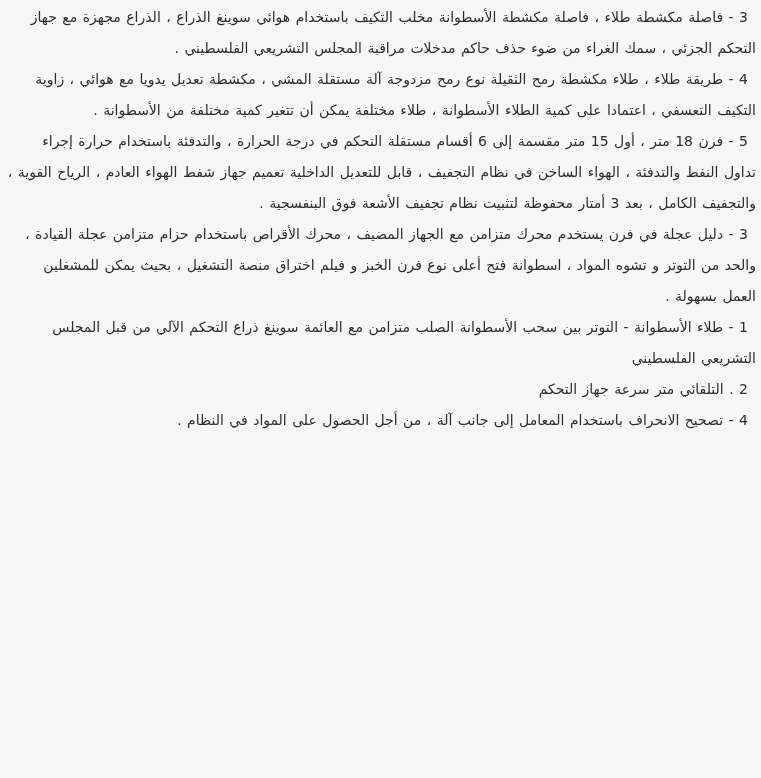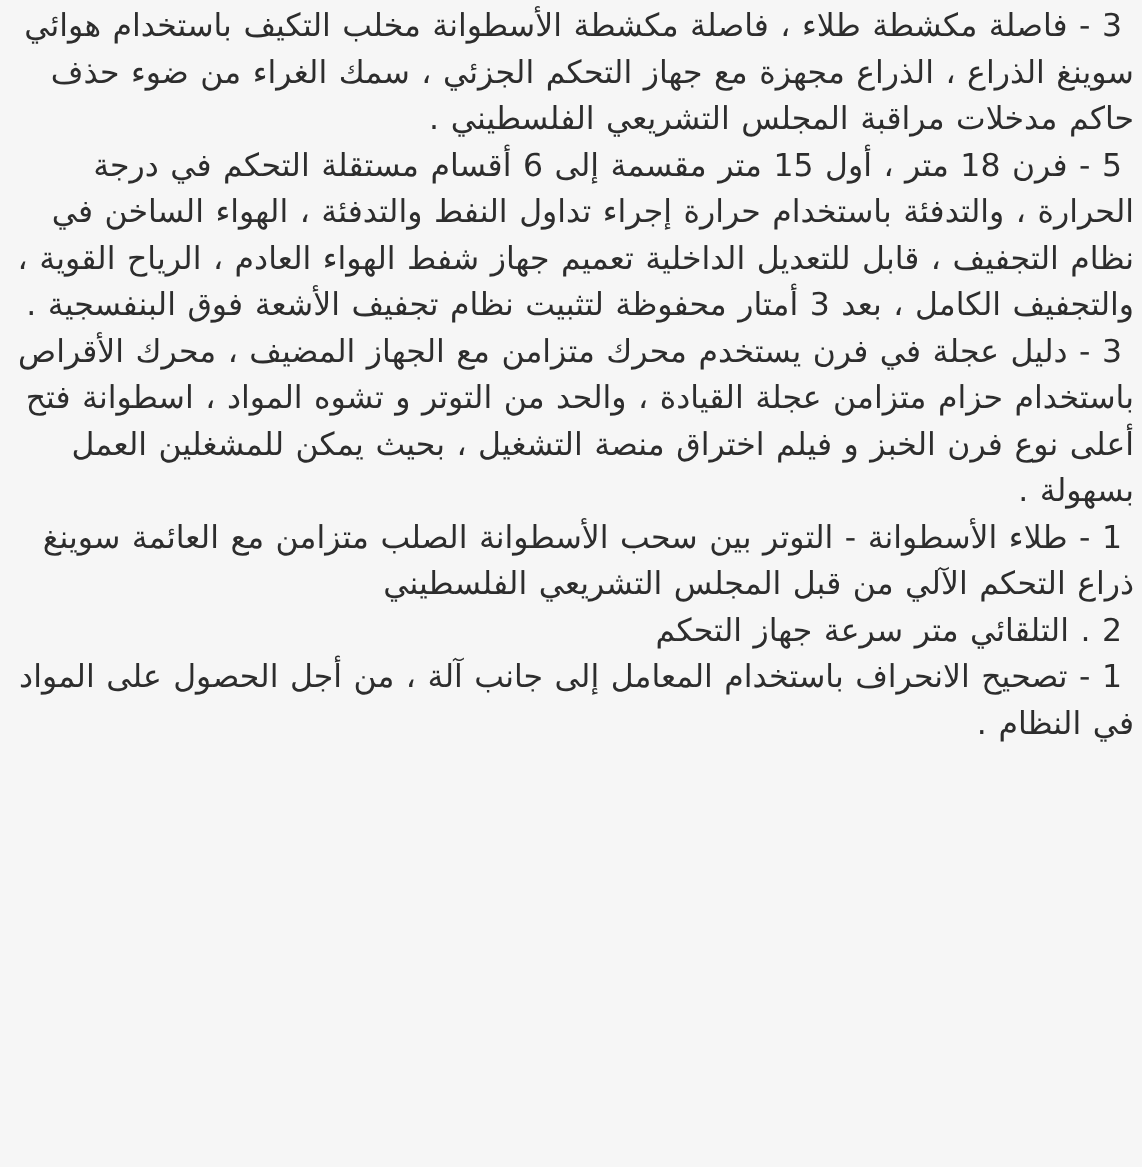--- a/index.html
+++ b/index.html
@@ -11,36 +11,37 @@
     height: 778px;
     overflow: hidden;
     background: #f6f6f6;
     font-family: "DejaVu Sans", sans-serif;
   }
   .doc {
     direction: rtl;
     unicode-bidi: embed;
     text-align: right;
     color: #2d2d2d;
-    font-size: 21px;
+    font-size: 14px;
     line-height: 31px;
     padding: 2px 5px 0 5px;
     box-sizing: border-box;
     width: 761px;
   }
   .doc p.spec-item {
     margin: 0;
     padding: 0;
     text-indent: 8px; 
     word-spacing: 1px;
   }
 </style>
 </head>
 <body>
 
 <div class="doc" dir="rtl">
   <p class="spec-item">3 - فاصلة مكشطة طلاء ، فاصلة مكشطة الأسطوانة مخلب التكيف باستخدام هوائي سوينغ الذراع ، الذراع مجهزة مع جهاز التحكم الجزئي ، سمك الغراء من ضوء حذف حاكم مدخلات مراقبة المجلس التشريعي الفلسطيني .</p>
+  <p class="spec-item">4 - طريقة طلاء ، طلاء مكشطة رمح الثقيلة نوع رمح مزدوجة آلة مستقلة المشي ، مكشطة تعديل يدويا مع هوائي ، زاوية التكيف التعسفي ، اعتمادا على كمية الطلاء الأسطوانة ، طلاء مختلفة يمكن أن تتغير كمية مختلفة من الأسطوانة .</p>
   <p class="spec-item">5 - فرن 18 متر ، أول 15 متر مقسمة إلى 6 أقسام مستقلة التحكم في درجة الحرارة ، والتدفئة باستخدام حرارة إجراء تداول النفط والتدفئة ، الهواء الساخن في نظام التجفيف ، قابل للتعديل الداخلية تعميم جهاز شفط الهواء العادم ، الرياح القوية ، والتجفيف الكامل ، بعد 3 أمتار محفوظة لتثبيت نظام تجفيف الأشعة فوق البنفسجية .</p>
   <p class="spec-item">3 - دليل عجلة في فرن يستخدم محرك متزامن مع الجهاز المضيف ، محرك الأقراص باستخدام حزام متزامن عجلة القيادة ، والحد من التوتر و تشوه المواد ، اسطوانة فتح أعلى نوع فرن الخبز و فيلم اختراق منصة التشغيل ، بحيث يمكن للمشغلين العمل بسهولة .</p>
   <p class="spec-item">1 - طلاء الأسطوانة - التوتر بين سحب الأسطوانة الصلب متزامن مع العائمة سوينغ ذراع التحكم الآلي من قبل المجلس التشريعي الفلسطيني</p>
   <p class="spec-item">2 . التلقائي متر سرعة جهاز التحكم</p>
-  <p class="spec-item">1 - تصحيح الانحراف باستخدام المعامل إلى جانب آلة ، من أجل الحصول على المواد في النظام .</p>
+  <p class="spec-item">4 - تصحيح الانحراف باستخدام المعامل إلى جانب آلة ، من أجل الحصول على المواد في النظام .</p>
 </div>
 
 </body></html>

